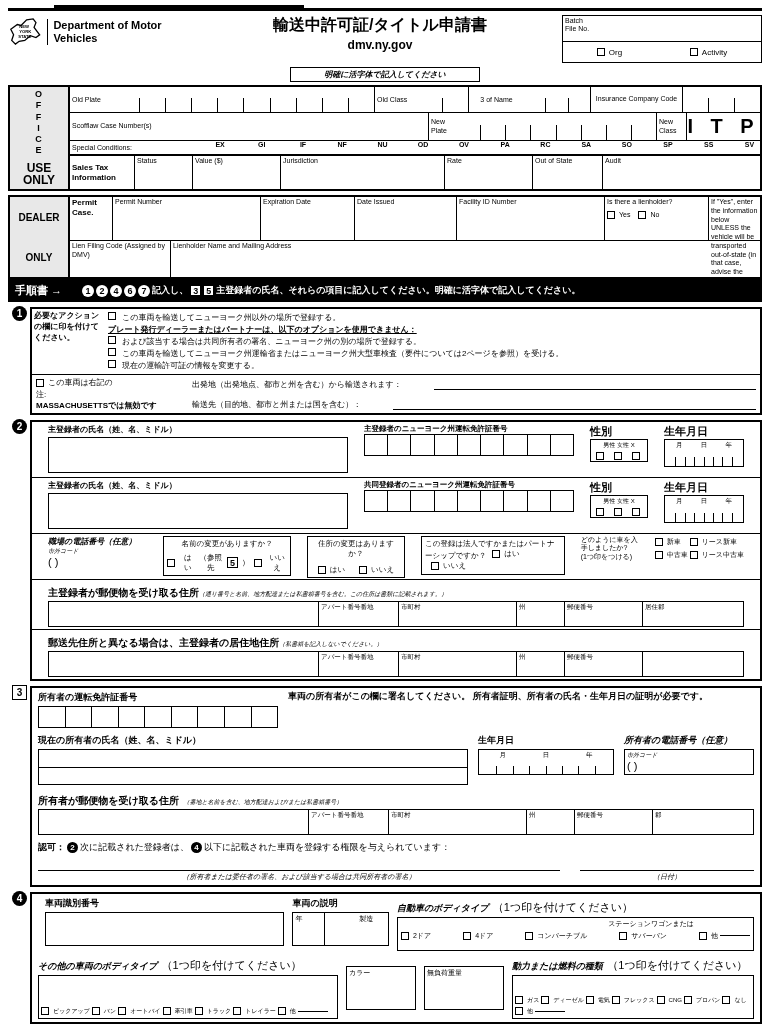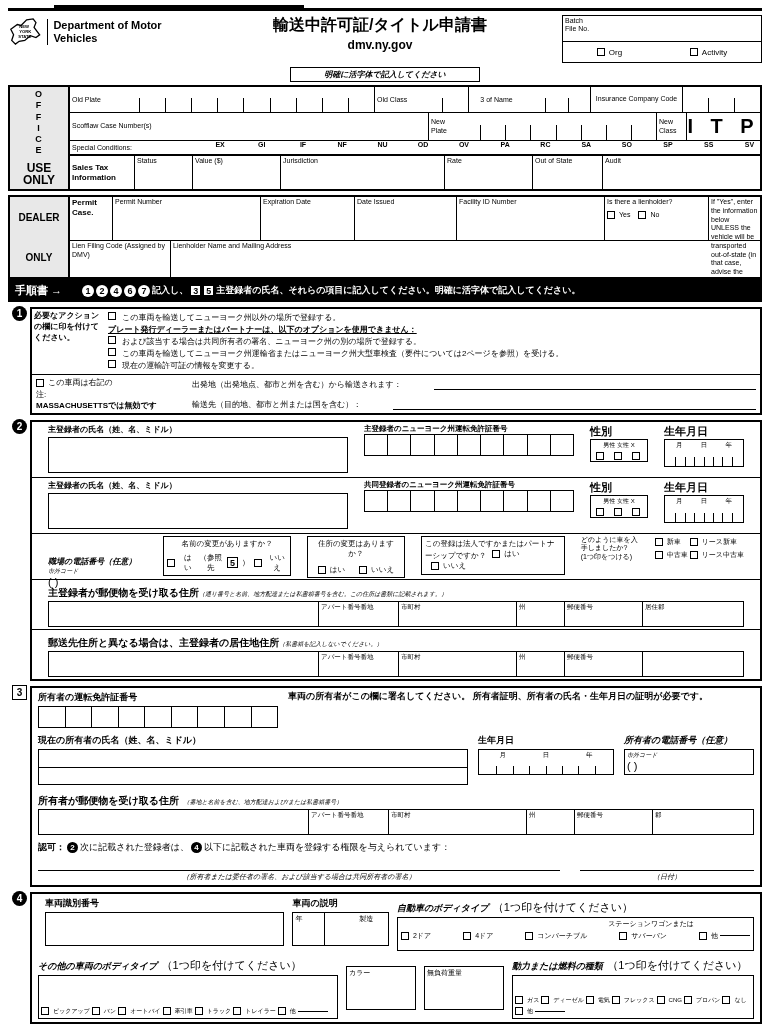--- a/index.html
+++ b/index.html
@@ -411,21 +411,21 @@
               <i></i>
               <i></i>
               <i></i>
               <i></i>
             </div>
         </div>
       </div>
     </div>
 
     <div class="s2row" style="height:46px;align-items:flex-start;">
-      <div class="fld" style="width:110px;margin-top:20px;">
+      <div class="fld" style="width:110px;">
         <div class="cap">職場の電話番号（任意）</div>
         <div class="f6 i">市外コード</div>
         <div class="f8">(        )</div>
       </div>
       <div class="qbox" style="width:140px;">
         <div>名前の変更がありますか？</div>
         <div style="margin-top:4px;display:flex;justify-content:center;gap:4px;align-items:center;">
           <span class="cb"></span>
             <span>はい</span>
           <span>（参照先</span>

